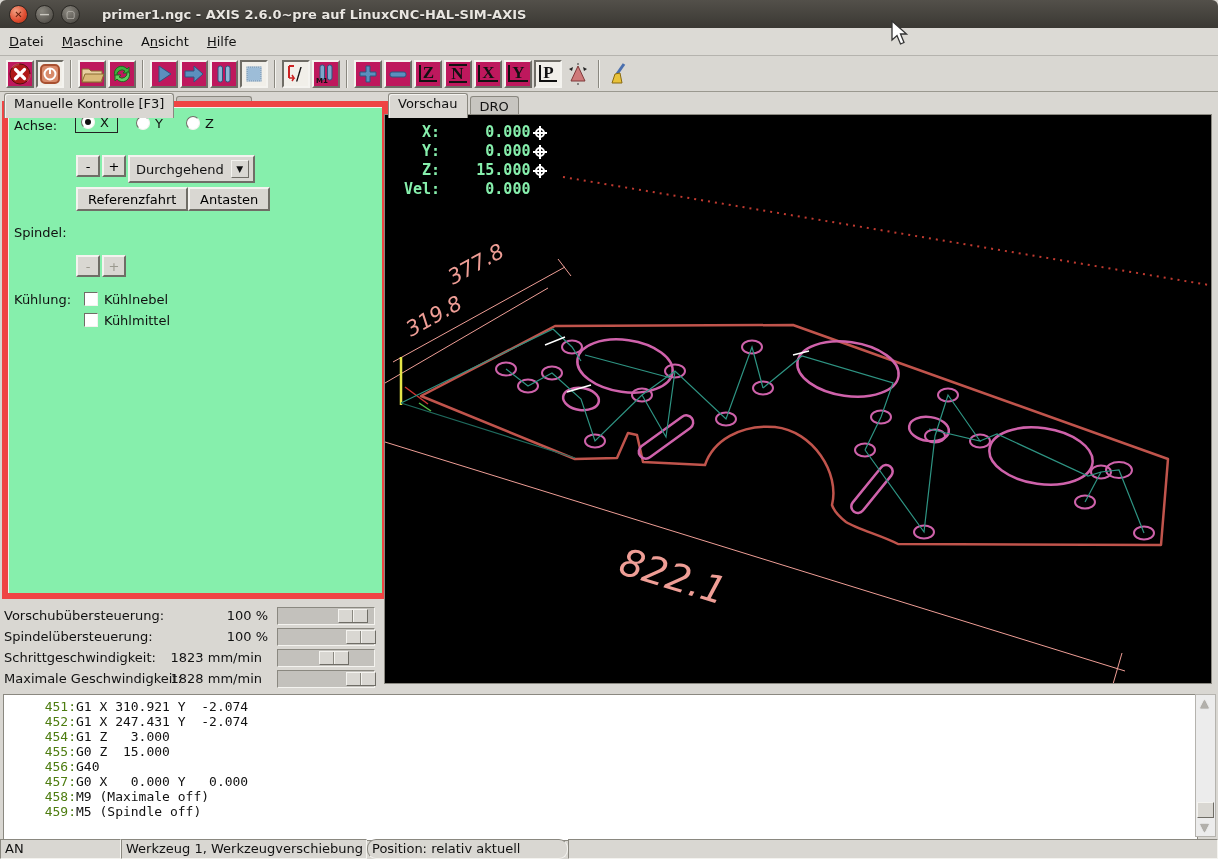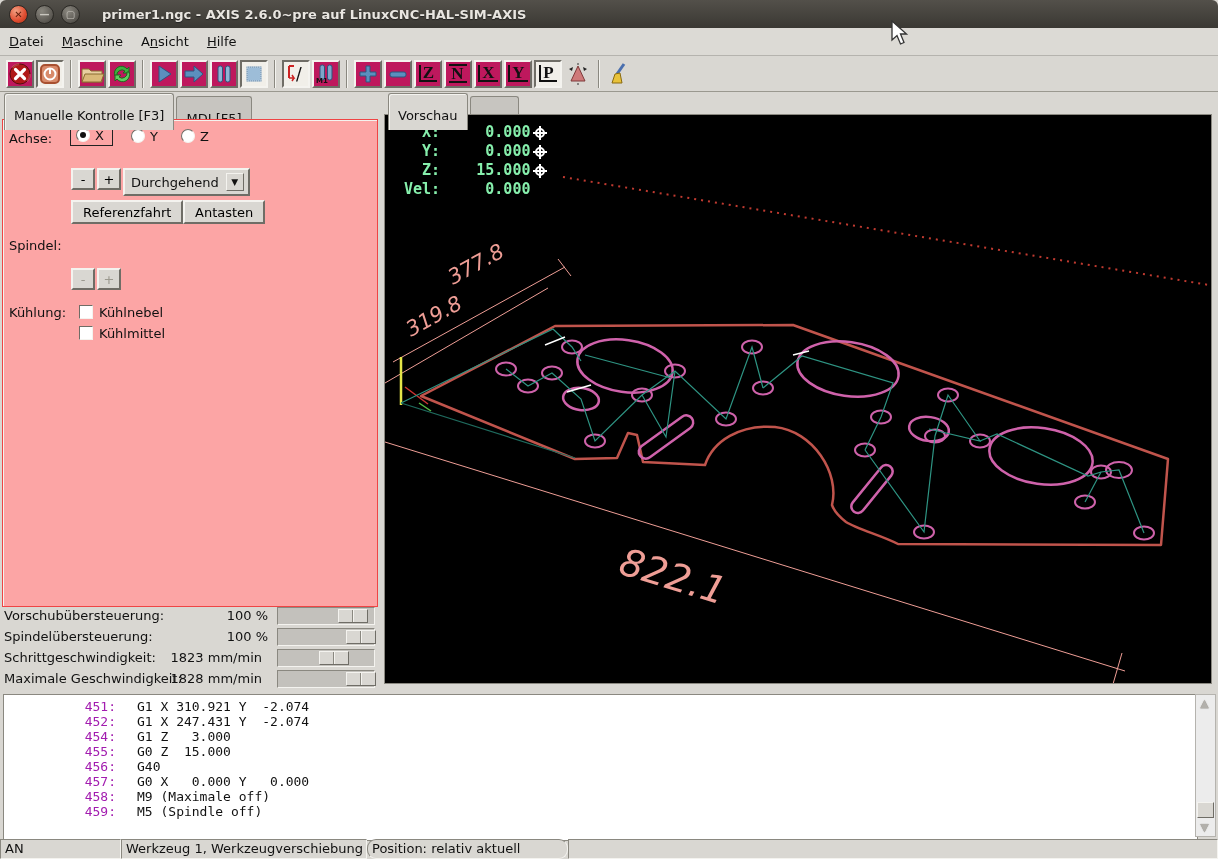--- a/index.html
+++ b/index.html
@@ -29,25 +29,25 @@
   .tsep{width:0;height:28px;border-left:1px solid #8a8880;border-right:1px solid #f4f3ef;margin:0 5px;}
   .viewletter{font-family:"Liberation Serif","DejaVu Serif",serif;font-weight:bold;font-size:17px;
     border-left:2px solid #111;border-bottom:2px solid #111;padding:0 3px 0 2px;line-height:15px;}
   .m1txt{font-size:7px;font-weight:bold;position:absolute;left:2px;bottom:1px;}
   .btn{background:#d9d7d2;border:2px solid;border-color:#f4f3ef #6f6d66 #6f6d66 #f4f3ef;
     font-size:13px;padding:1px 10px;font-family:inherit;}
   .btn:disabled{color:#9b998f;}
   
   #left-panel{position:absolute;left:0;top:93px;width:380px;height:599px;}
   .tabrow{position:absolute;left:0;top:0;height:22px;display:flex;}
-  .tab{border:1px solid #8a8880;border-bottom:none;background:#c7c5c0;padding:14px 9px 1px 9px;
+  .tab{border:1px solid #8a8880;border-bottom:none;background:#c7c5c0;padding:2px 9px 1px 9px;
     margin-right:2px;border-radius:3px 3px 0 0;position:relative;top:3px;height:16px;white-space:nowrap;}
   .tab.active{background:#d9d7d2;top:0;height:21px;z-index:3;box-shadow:inset 1px 1px 0 #f4f3ef;}
-  #left-content{position:absolute;left:2px;top:26px;width:374px;height:486px;
-    border:1px solid #ef4444;box-shadow:inset 1px 1px 0 #f4f3ef;background:#fca5a5;}
+  #left-content{position:absolute;left:2px;top:8px;width:374px;height:486px;
+    border:6px solid #ef4444;box-shadow:inset 1px 1px 0 #f4f3ef;background:#86efac;}
   .lbl{position:absolute;white-space:nowrap;}
   .radio{width:12px;height:12px;border-radius:50%;background:#fff;border:1px solid;
     border-color:#6f6d66 #f4f3ef #f4f3ef #6f6d66;display:inline-block;vertical-align:-2px;margin-right:5px;position:relative;}
   .radio.sel::after{content:"";position:absolute;left:3px;top:3px;width:6px;height:6px;border-radius:50%;background:#111;}
   .focusbox{outline:1px solid #222;padding:2px 8px 2px 5px;}
   .smallbtn{width:24px;height:22px;font-size:13px;padding:0;}
   .checkbox{width:12px;height:12px;background:#fff;border:1px solid;border-color:#6f6d66 #f4f3ef #f4f3ef #6f6d66;
     display:inline-block;vertical-align:-2px;margin-right:6px;}
   
   #jog-mode{position:absolute;left:120px;top:48px;height:24px;display:flex;align-items:center;
@@ -70,21 +70,21 @@
   #dro{position:absolute;left:10px;top:8px;font-family:"DejaVu Sans Mono","Liberation Mono",monospace;
     font-size:15px;font-weight:bold;color:#86efac;line-height:19px;}
   .droline{display:flex;align-items:center;white-space:pre;}
   .homedicon{margin-left:3px;}
   
   #gcode{position:absolute;left:0;top:692px;width:1218px;height:147px;background:#d9d7d2;}
   #gcode-inner{position:absolute;left:3px;top:2px;width:1193px;height:141px;background:#fff;
     border:1px solid #8a8880;overflow:hidden;font-family:"DejaVu Sans Mono","Liberation Mono",monospace;
     font-size:13px;line-height:15px;padding-top:4px;}
   .gline{display:flex;white-space:pre;}
-  .gnum{width:72px;text-align:right;color:#a21caf;margin-right:21px;padding-left:40px;}
+  .gnum{width:72px;text-align:right;color:#4d7c0f;margin-right:0;}
   #gcode-scroll{position:absolute;right:2px;top:2px;width:19px;height:141px;background:#ececec;border:1px solid #b5b3ae;}
   .scrollarrow{position:absolute;left:1px;width:15px;height:15px;display:flex;align-items:center;justify-content:center;
     color:#b2b0ab;font-size:11px;text-shadow:0 0 1px #7a786f;}
   #gthumb{position:absolute;left:1px;bottom:18px;width:15px;height:14px;background:#d9d7d2;
     border:1px solid;border-color:#f4f3ef #6f6d66 #6f6d66 #f4f3ef;}
   
   #statusbar{position:absolute;left:0;top:839px;width:1218px;height:20px;display:flex;}
   .scell{border:1px solid;border-color:#8a8880 #f4f3ef #f4f3ef #8a8880;background:#d9d7d2;
     padding:1px 4px;white-space:nowrap;overflow:hidden;box-sizing:border-box;height:20px;}
   

